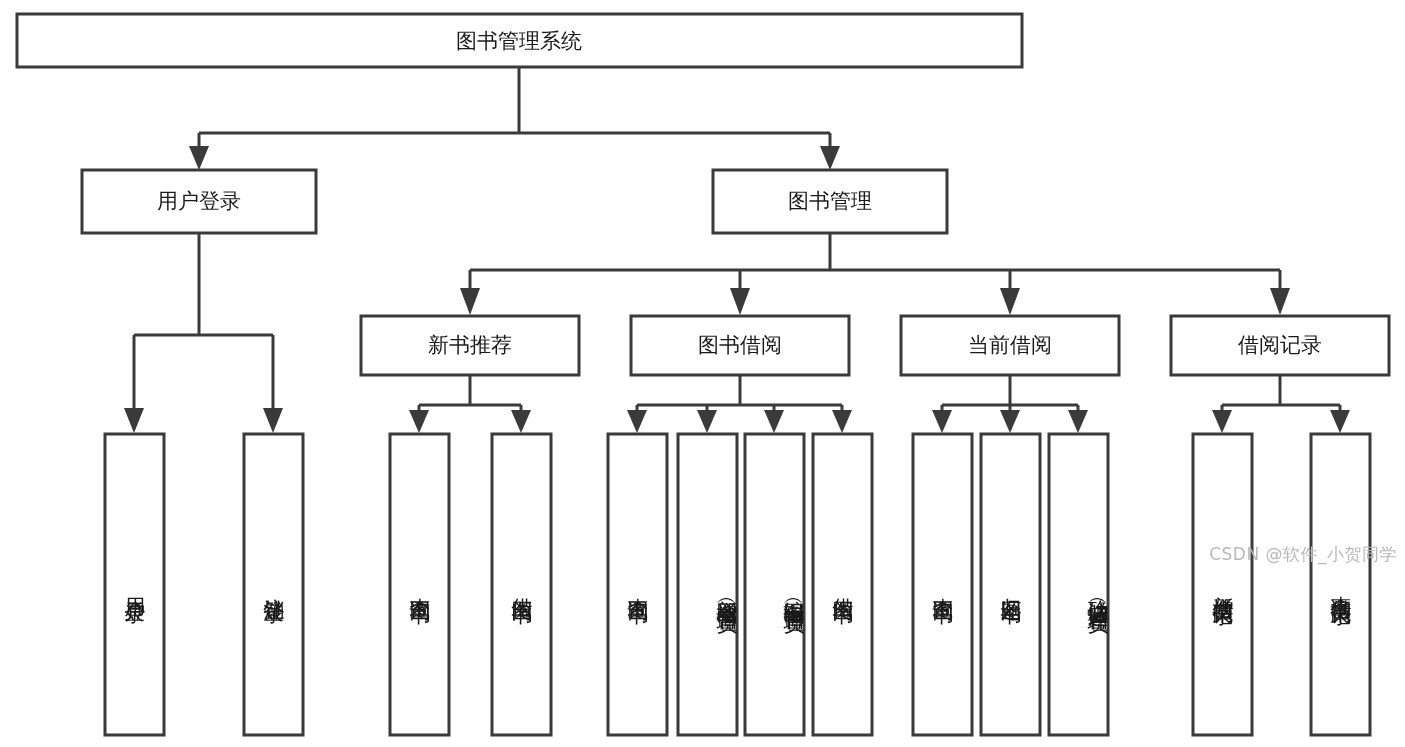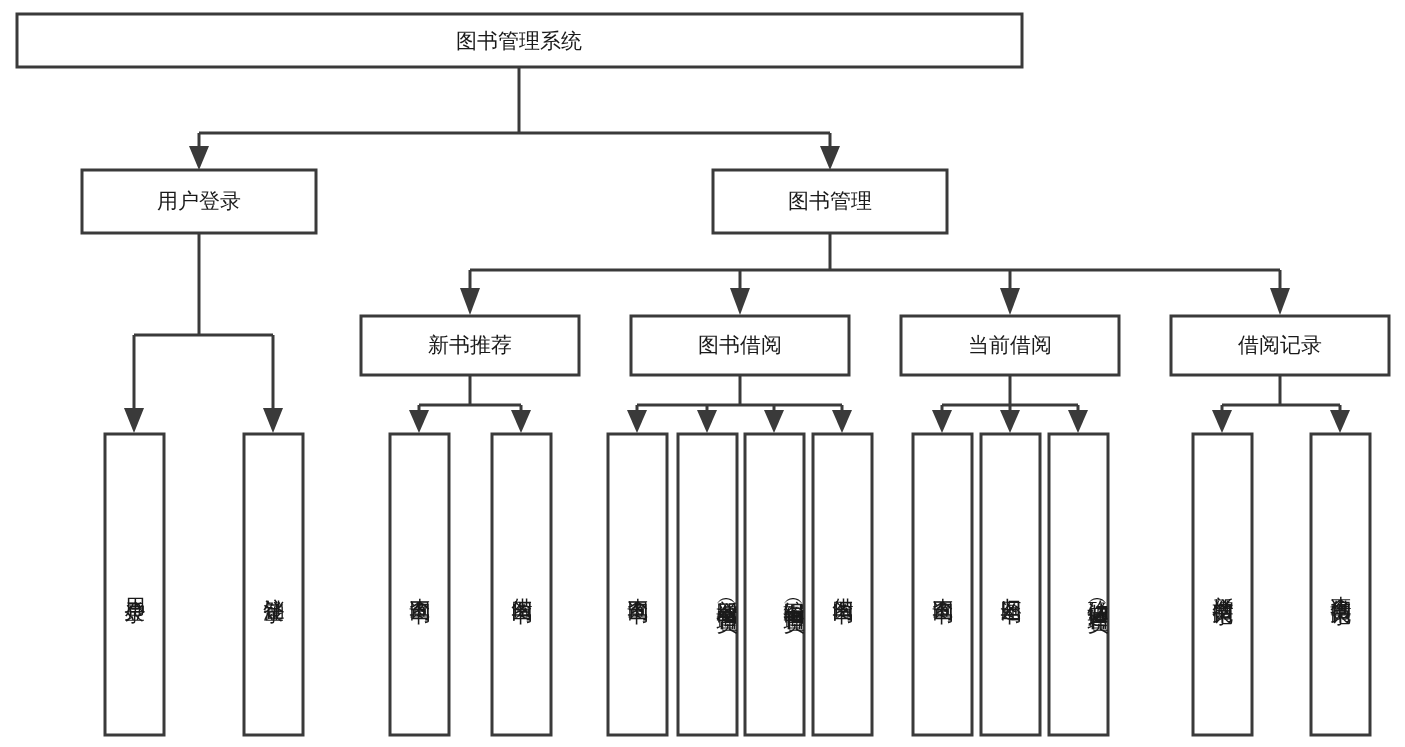--- a/index.html
+++ b/index.html
@@ -214,14 +214,15 @@
   <div class="leaf-label" style="left:745px; top:434px; width:59px; height:301px; align-items:flex-start; padding-top:14px; box-sizing:border-box;">编辑图书（管理员）</div>
   <div class="leaf-label" style="left:813px; top:434px; width:59px; height:301px;">借阅图书</div>
 
   <div class="leaf-label" style="left:913px; top:434px; width:59px; height:301px;">查询图书</div>
   <div class="leaf-label" style="left:981px; top:434px; width:59px; height:301px;">归还图书</div>
   <div class="leaf-label" style="left:1049px; top:434px; width:59px; height:301px; align-items:flex-start; padding-top:14px; box-sizing:border-box;">确认归还（管理员）</div>
 
   <div class="leaf-label" style="left:1193px; top:434px; width:59px; height:301px;">新增借阅记录</div>
   <div class="leaf-label" style="left:1311px; top:434px; width:59px; height:301px;">查询借阅记录</div>
 
+  <div id="watermark">CSDN @软件_小贺同学</div>
 
 </div>
 
 </body></html>

